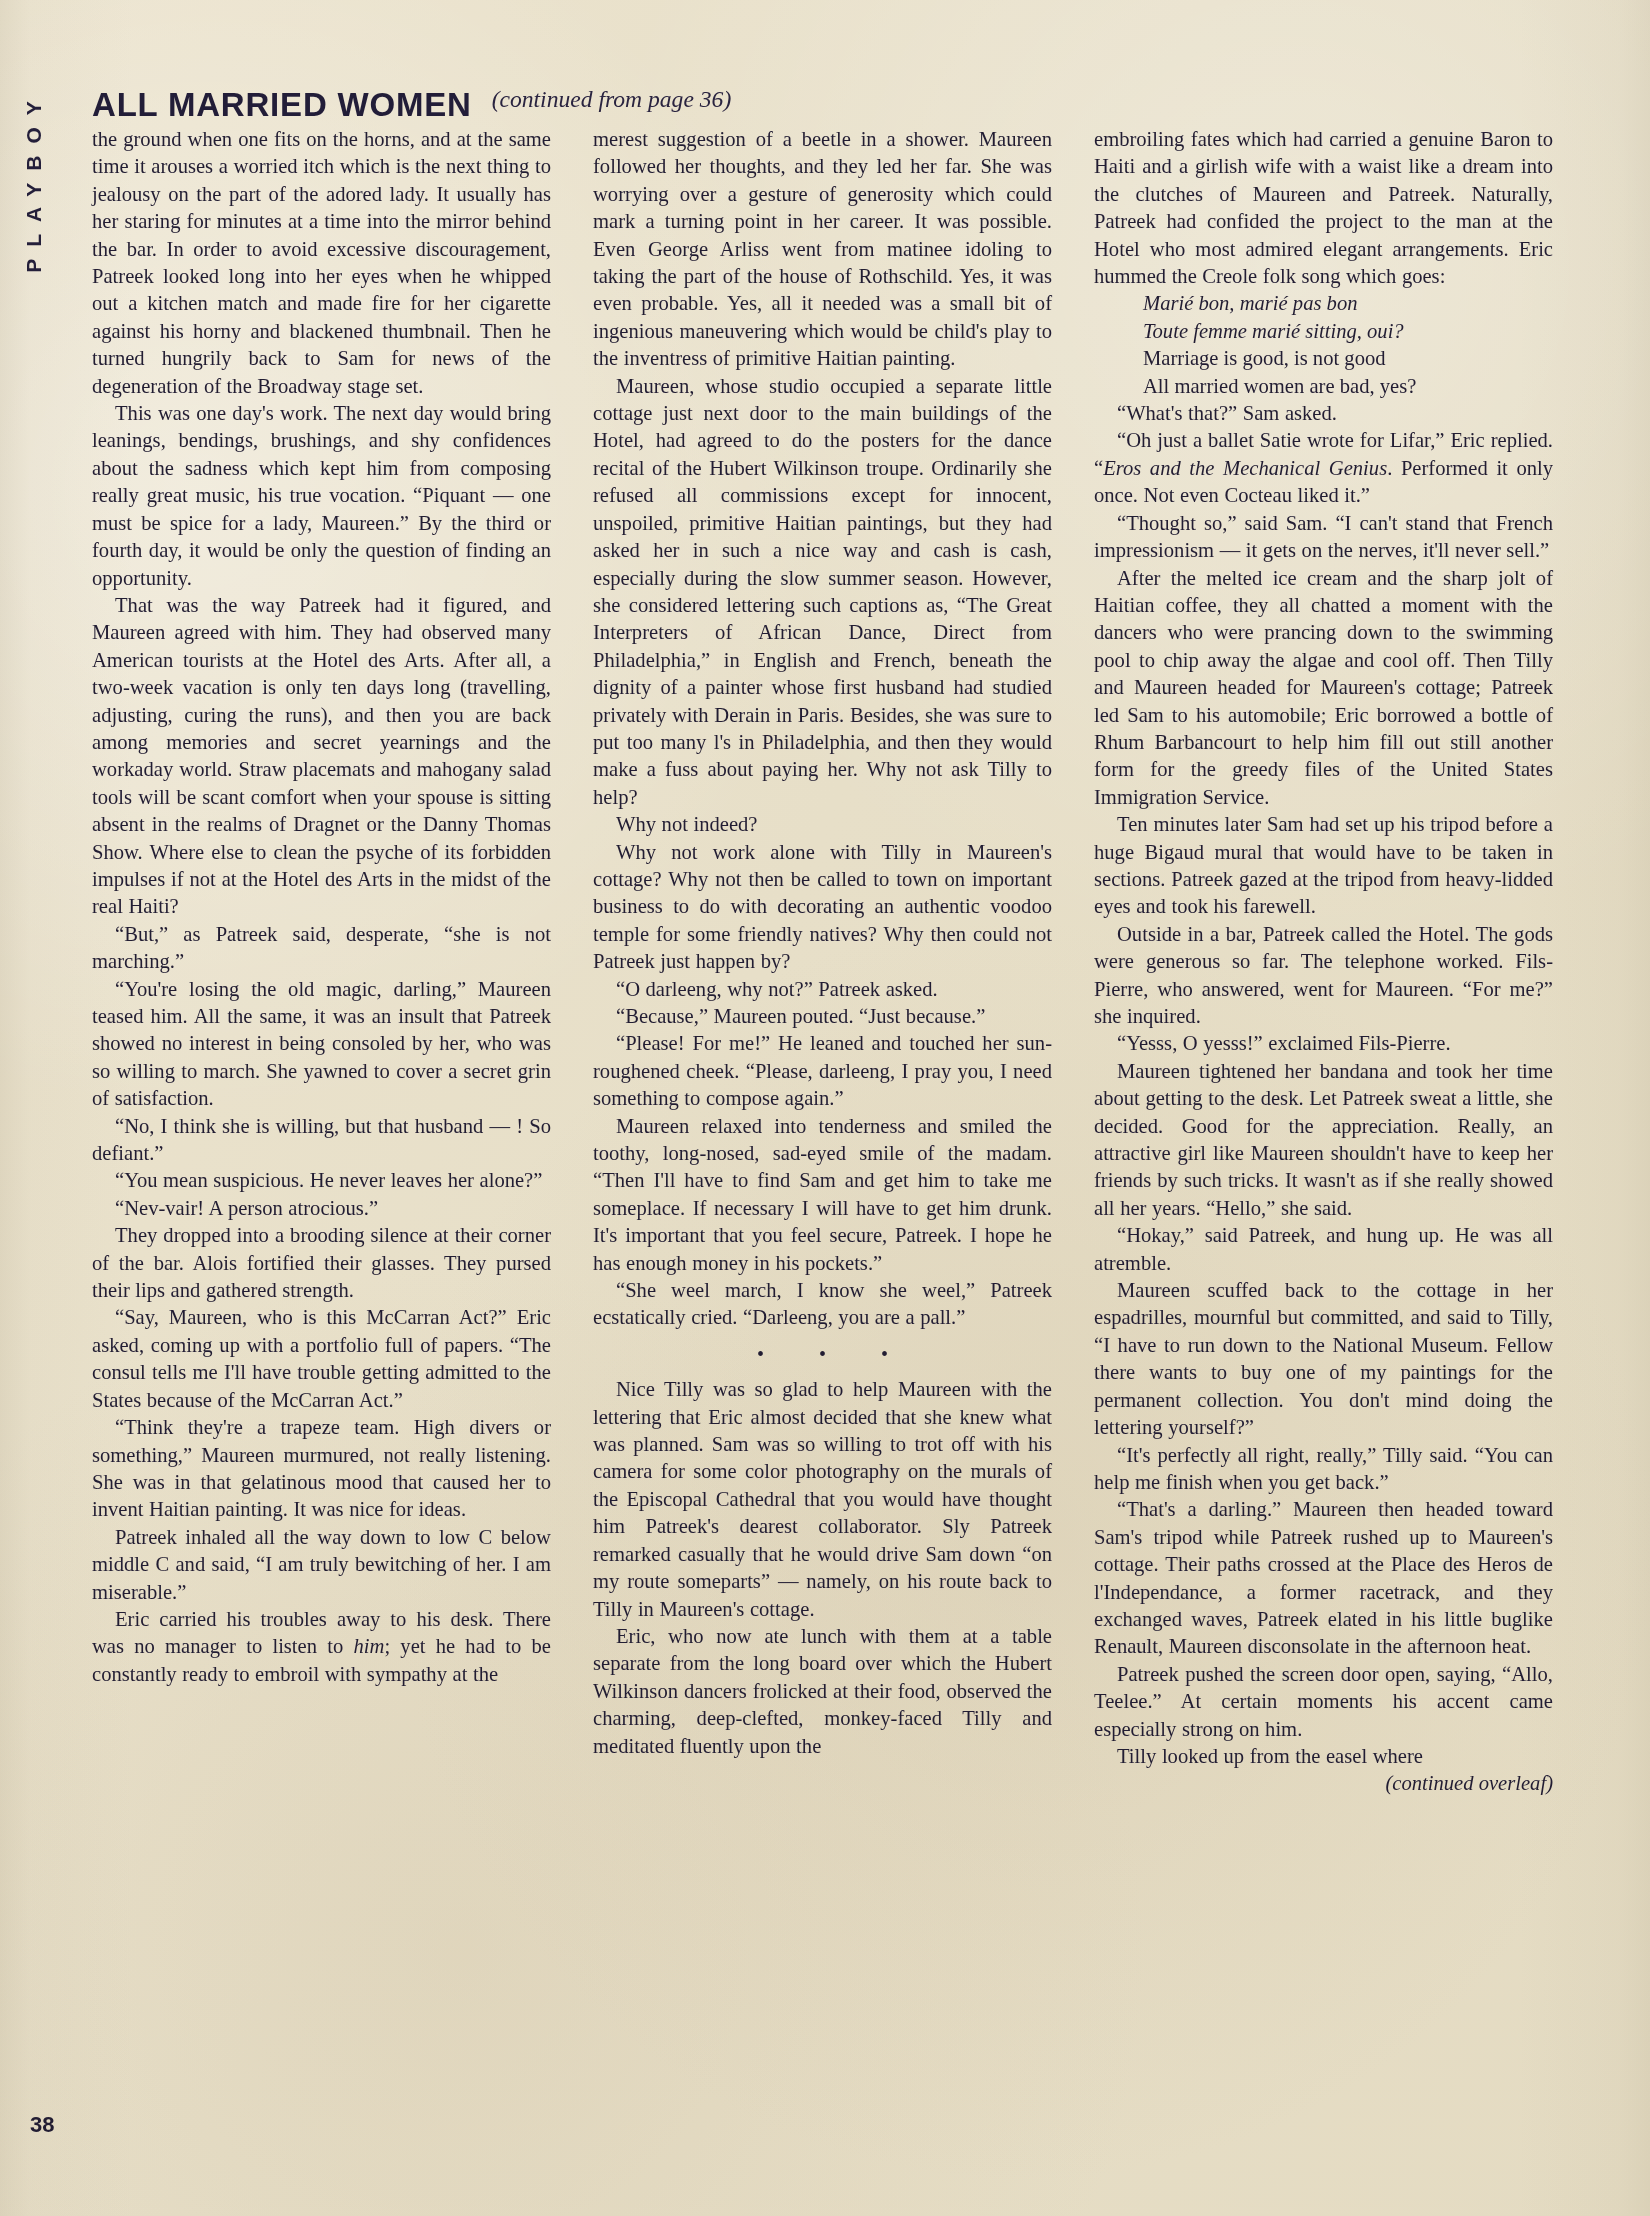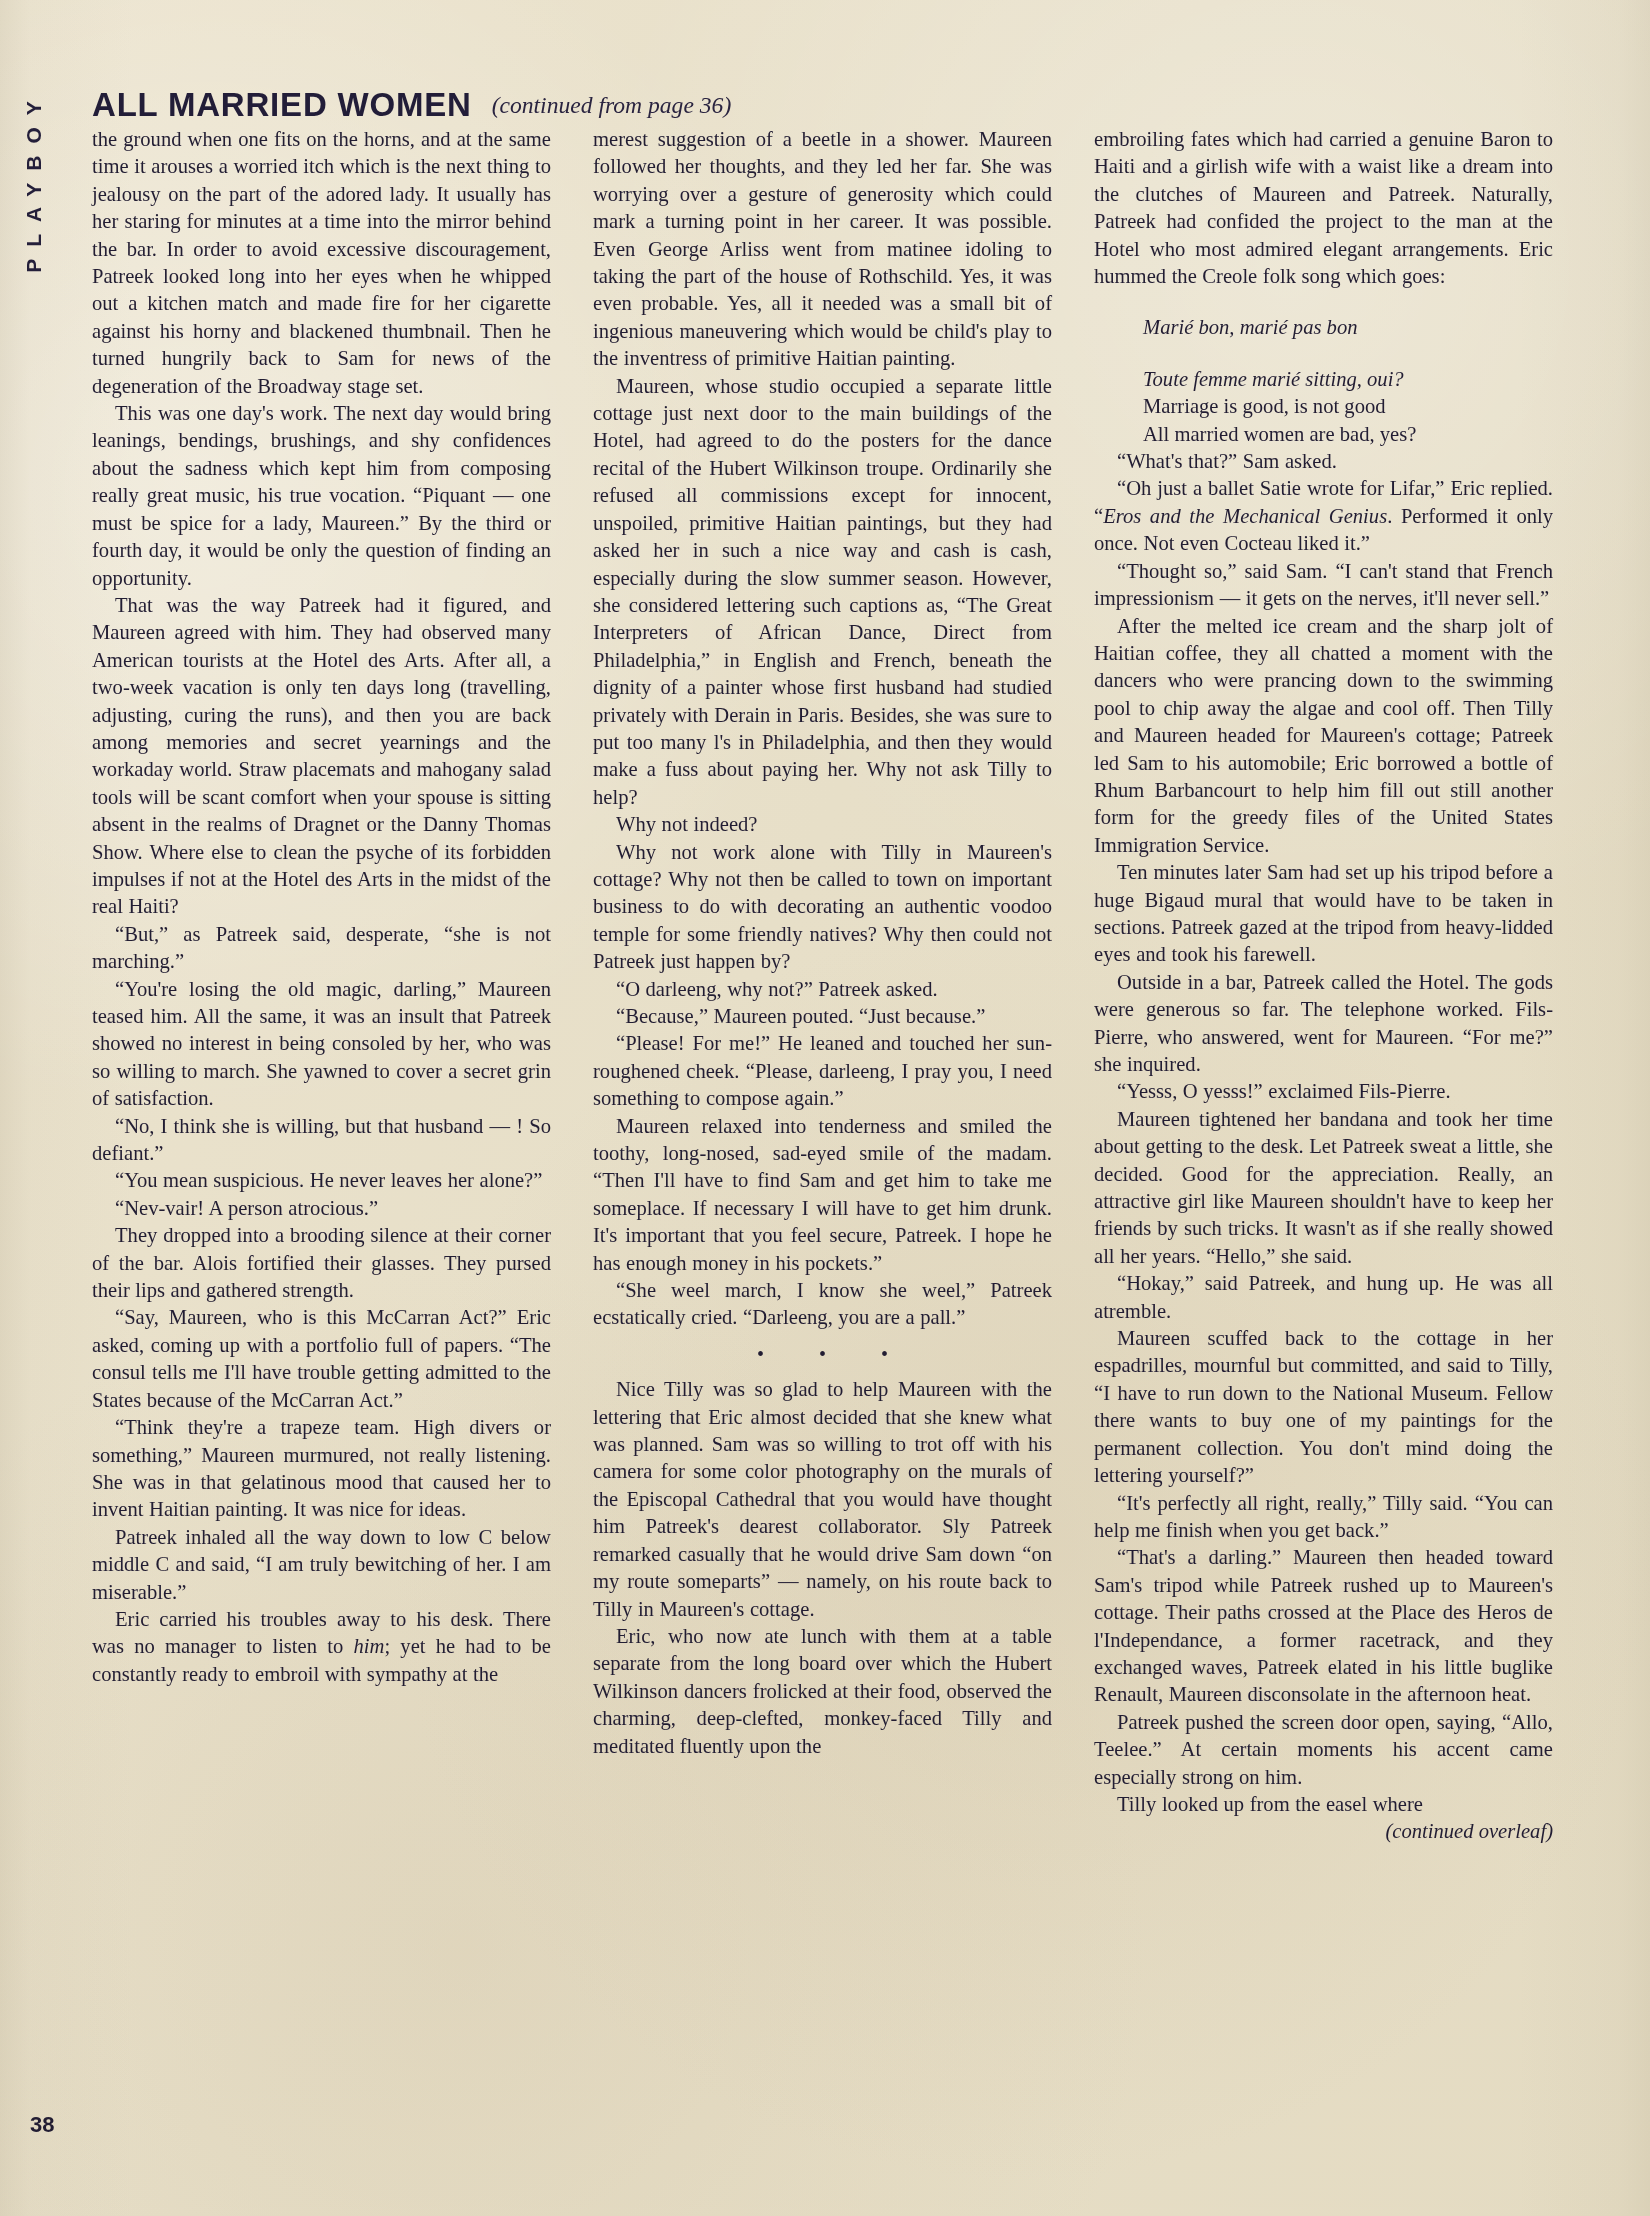--- a/index.html
+++ b/index.html
@@ -57,21 +57,21 @@
     letter-spacing: 12px;
     color: #241f3a;
   }
 
   .masthead {
     position: absolute;
     left: 92px;
     top: 86px;
     width: 809px;
     display: flex;
-    align-items: center;
+    align-items: flex-start;
     gap: 20px;
   }
   .masthead .title {
     font-family: "Liberation Sans", sans-serif;
     font-weight: bold;
     font-size: 33px;
     letter-spacing: 0.8px;
     color: #221d38;
     white-space: nowrap;
   }
@@ -105,21 +105,21 @@
     font-size: 20.6px;
     line-height: 27.4px;
     color: #221d33;
     text-align: justify;
     text-indent: 23px;
     -webkit-hyphens: none;
     hyphens: none;
     word-spacing: 0.02em;
   }
   p.body.noindent { text-indent: 0; }
-  p.body i, span.it { font-style: italic; margin-top: 24px; }
+  p.body i, span.it { font-style: italic; }
 
   .verse {
     margin: 0;
     padding-left: 49px;
     font-family: "Liberation Serif", serif;
     font-size: 20.6px;
     line-height: 27.4px;
     color: #221d33;
     text-align: left;
   }

